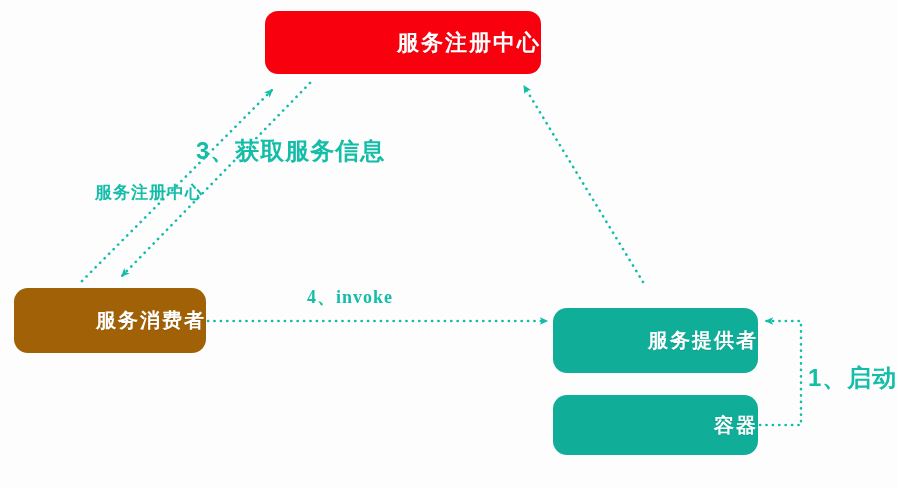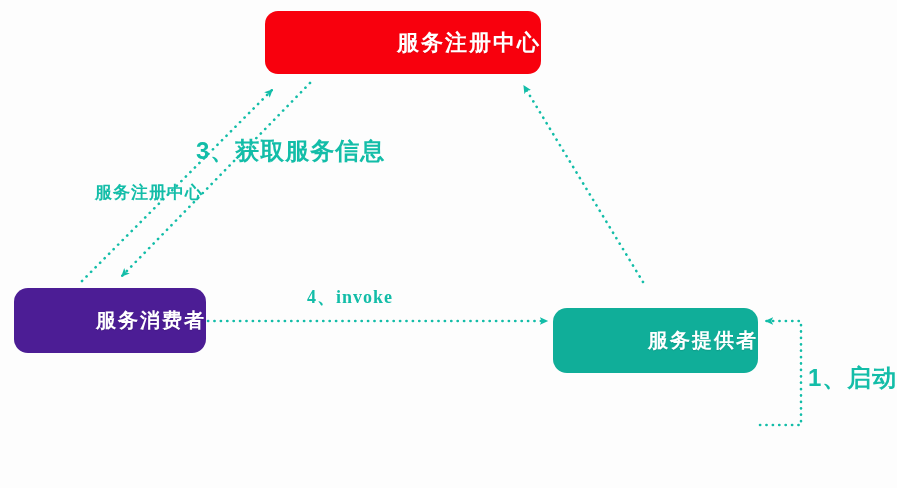--- a/index.html
+++ b/index.html
@@ -43,21 +43,21 @@
     height: 63px;
     background: #f8000d;
     font-size: 22px;
     border-radius: 13px;
   }
   .node-consumer {
     left: 14px;
     top: 288px;
     width: 192px;
     height: 65px;
-    background: #4c1d95;
+    background: #a16207;
     font-size: 20px;
   }
   .node-provider {
     left: 553px;
     top: 288px;
     width: 205px;
     height: 65px;
     background: #10ae99;
     font-size: 20px;
     margin-top: 20px;
@@ -112,20 +112,23 @@
   </div>
 
   <div class="node node-consumer">
     <span>服务消费者</span>
   </div>
 
   <div class="node node-provider">
     <span>服务提供者</span>
   </div>
 
+  <div class="node node-container">
+    <span>容器</span>
+  </div>
 
   <div class="edge-label lbl-fetch">3、获取服务信息</div>
 
   <div class="edge-label lbl-poll">服务注册中心</div>
 
 
 
   <div class="edge-label lbl-invoke">4、invoke</div>
 
   <div class="edge-label lbl-start">1、启动</div>

